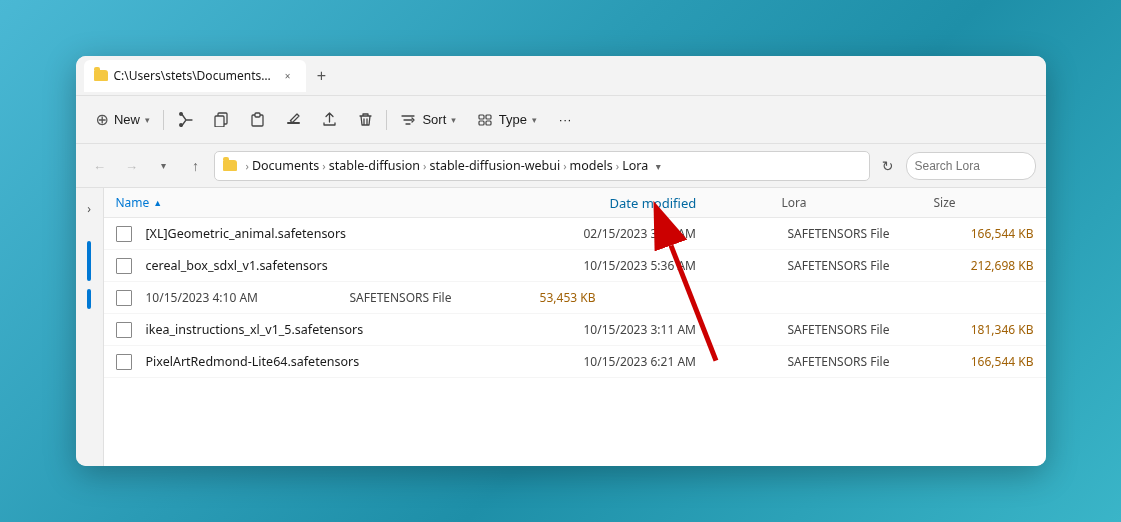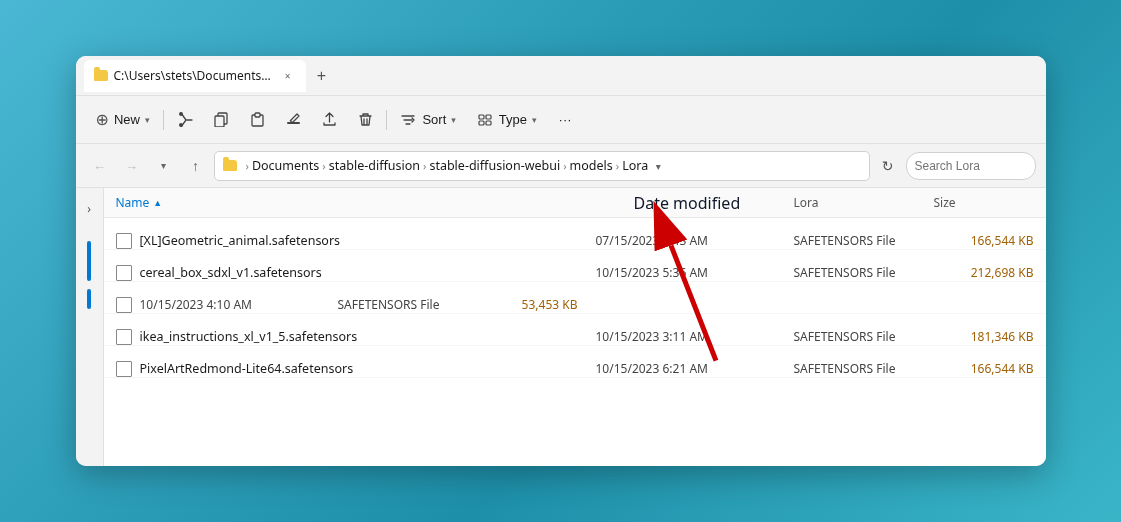--- a/index.html
+++ b/index.html
@@ -263,41 +263,43 @@
       background: #ffffff;
       overflow: hidden;
     }
     .file-list-header {
       display: flex;
       align-items: center;
       height: 30px;
       border-bottom: 1px solid #e8e8e8;
       padding: 0 12px;
       background: #fafafa;
+      gap: 12px;
     }
     .col-name {
       flex: 1;
       font-size: 12px;
       color: #0078d4;
       font-weight: 400;
       display: flex;
       align-items: center;
       gap: 4px;
     }
-    .col-date { width: 160px; font-size: 16px; color: #0f172a; }
+    .col-date { width: 160px; font-size: 13px; color: #0369a1; }
     .col-type { width: 140px; font-size: 12px; color: #555; }
     .col-size { width: 100px; font-size: 12px; color: #555; }
     .col-sort-icon { font-size: 9px; color: #0078d4; }
     .file-row {
       display: flex;
-      align-items: flex-end;
+      align-items: center;
       height: 32px;
       padding: 0 12px;
       border-bottom: 1px solid #f5f5f5;
       cursor: pointer;
+      gap: 6px;
     }
     .file-icon {
       width: 16px;
       height: 16px;
       border: 1.5px solid #888;
       border-radius: 1px;
       margin-right: 8px;
       flex-shrink: 0;
       background: #fff;
     }
@@ -447,21 +449,21 @@
         </div>
         <div class="col-date">Date modified</div>
         <div class="col-type">Lora</div>
         <div class="col-size">Size</div>
       </div>
 
       <div id="file-rows-container">
           <div class="file-row">
     <div class="file-icon"></div>
     <div class="file-name-cell">[XL]Geometric_animal.safetensors</div>
-    <div class="file-date">07/15/2023 3:43 AM</div>
+    <div class="file-date">02/15/2023 3:43 AM</div>
     <div class="file-type">SAFETENSORS File</div>
     <div class="file-size">166,544 KB</div>
   </div>
           <div class="file-row">
     <div class="file-icon"></div>
     <div class="file-name-cell">cereal_box_sdxl_v1.safetensors</div>
     <div class="file-date">10/15/2023 5:36 AM</div>
     <div class="file-type">SAFETENSORS File</div>
     <div class="file-size">212,698 KB</div>
   </div>

